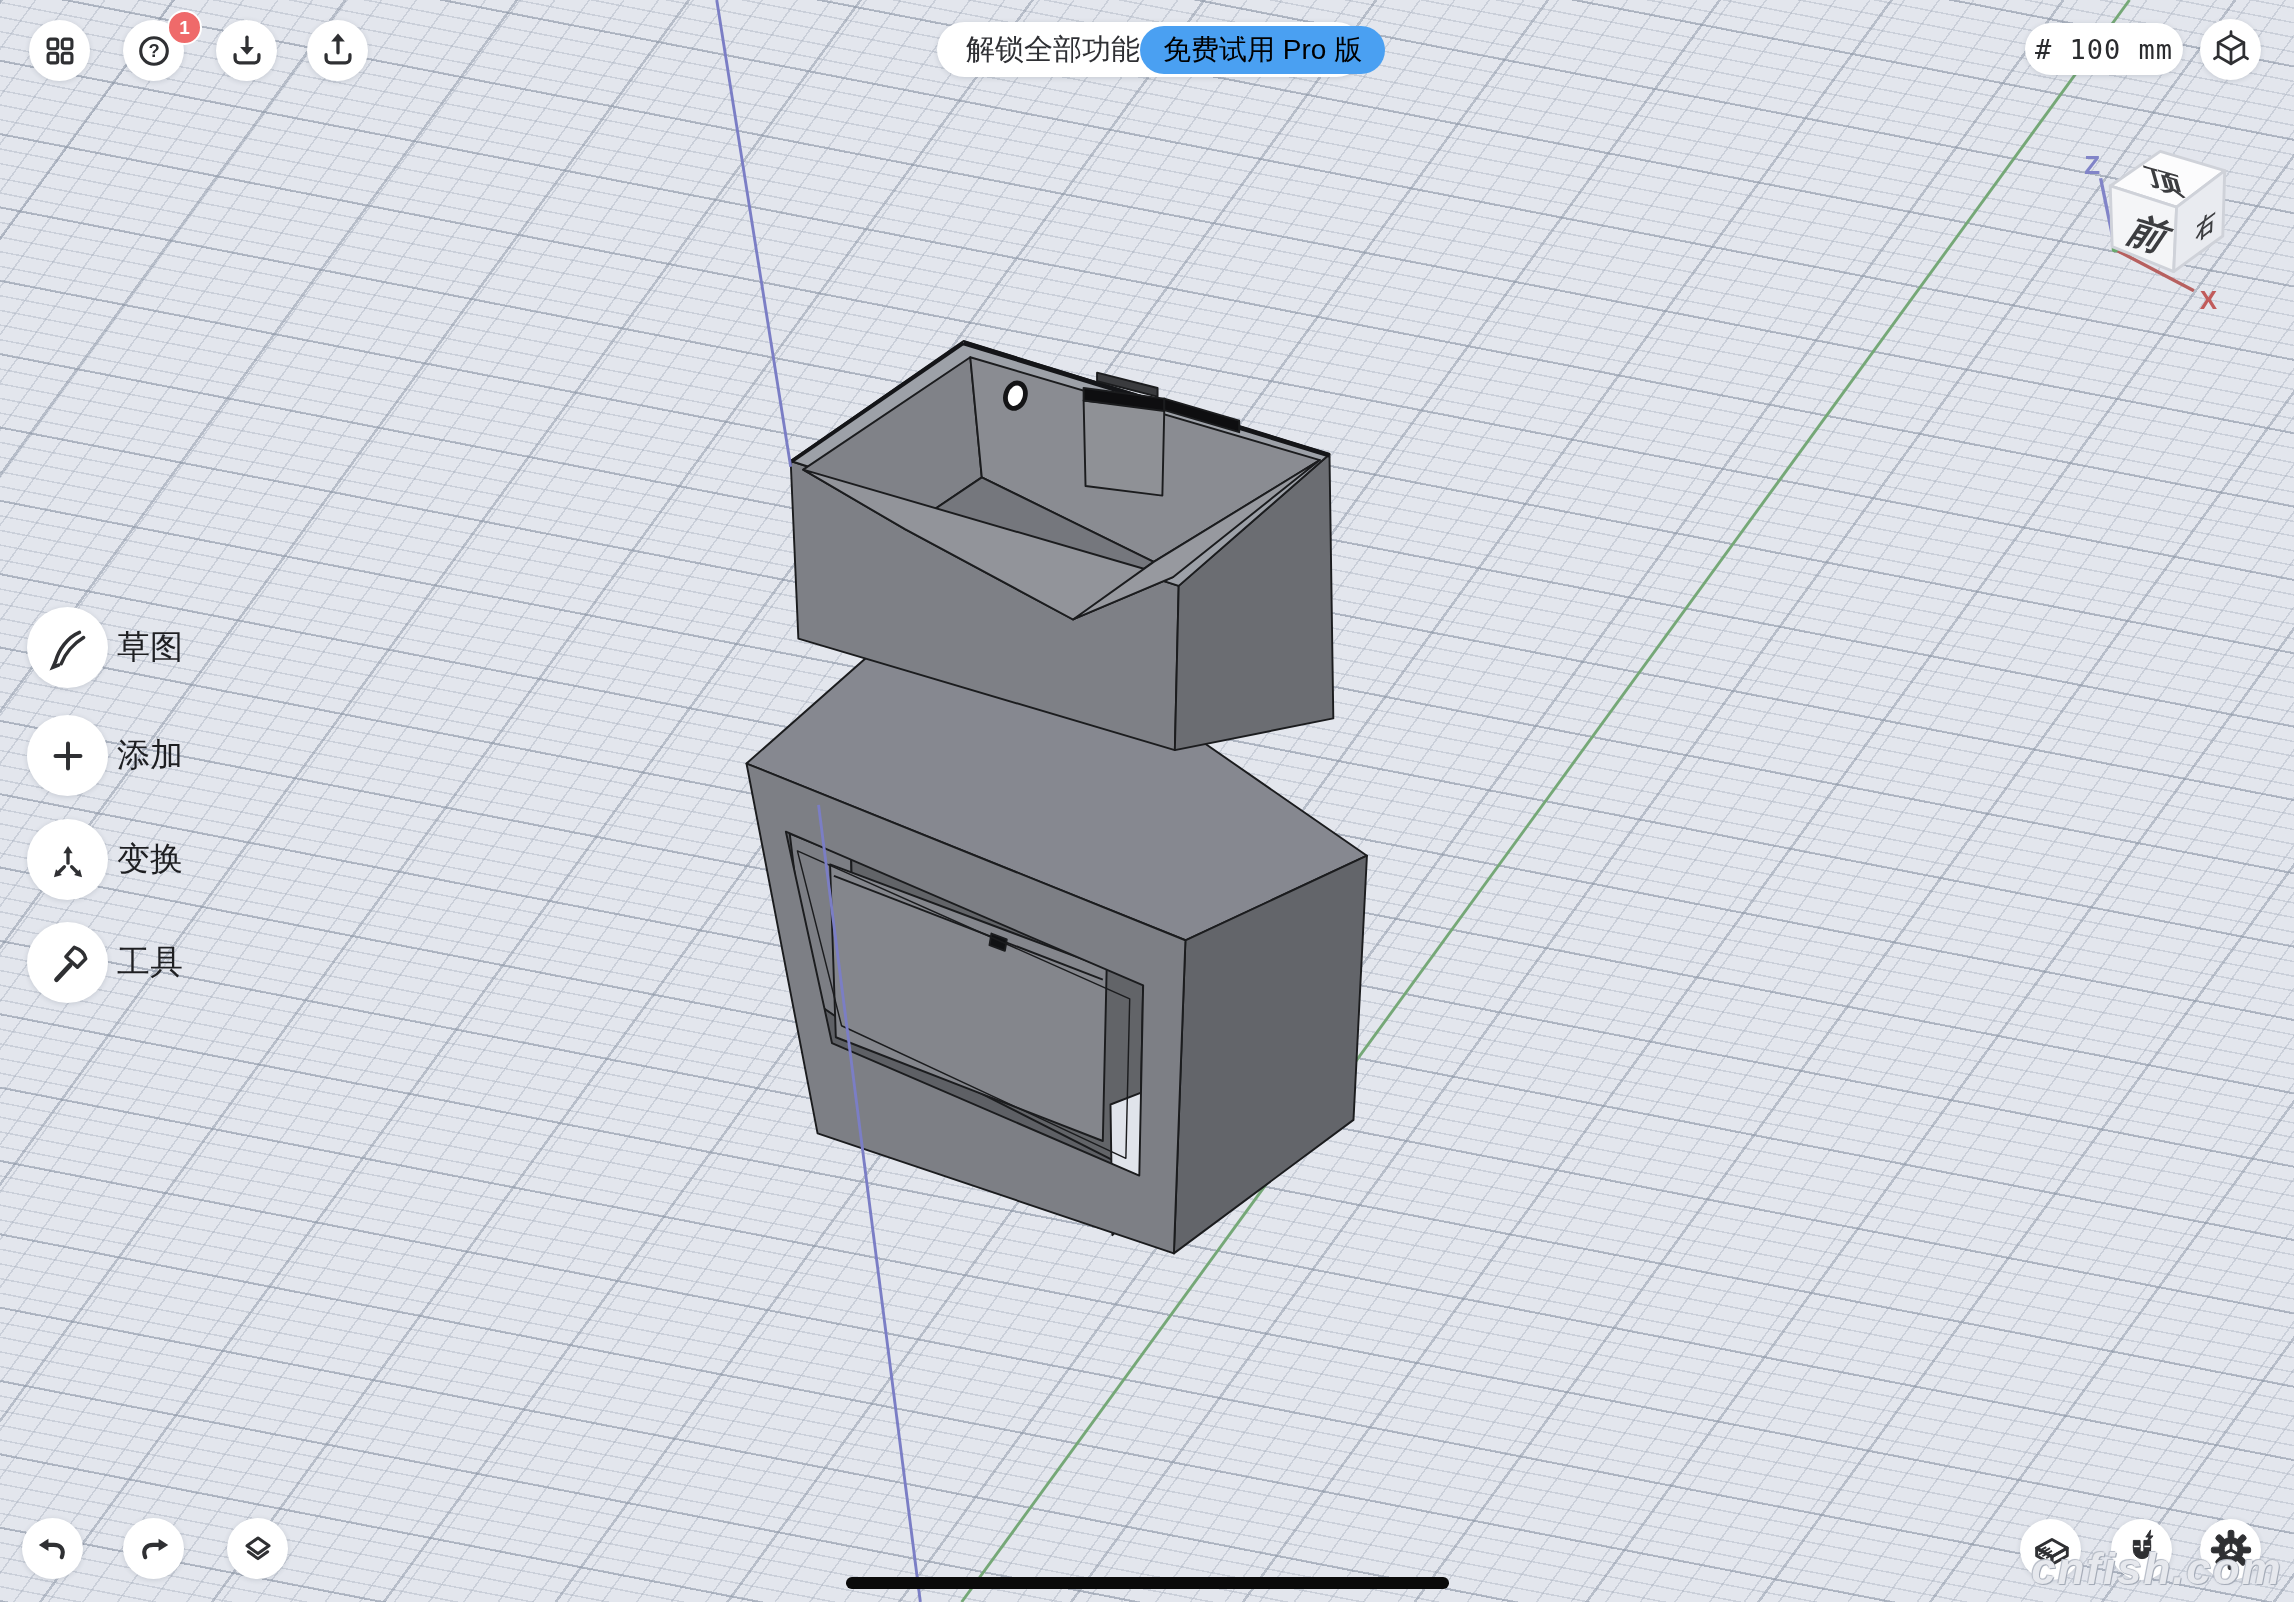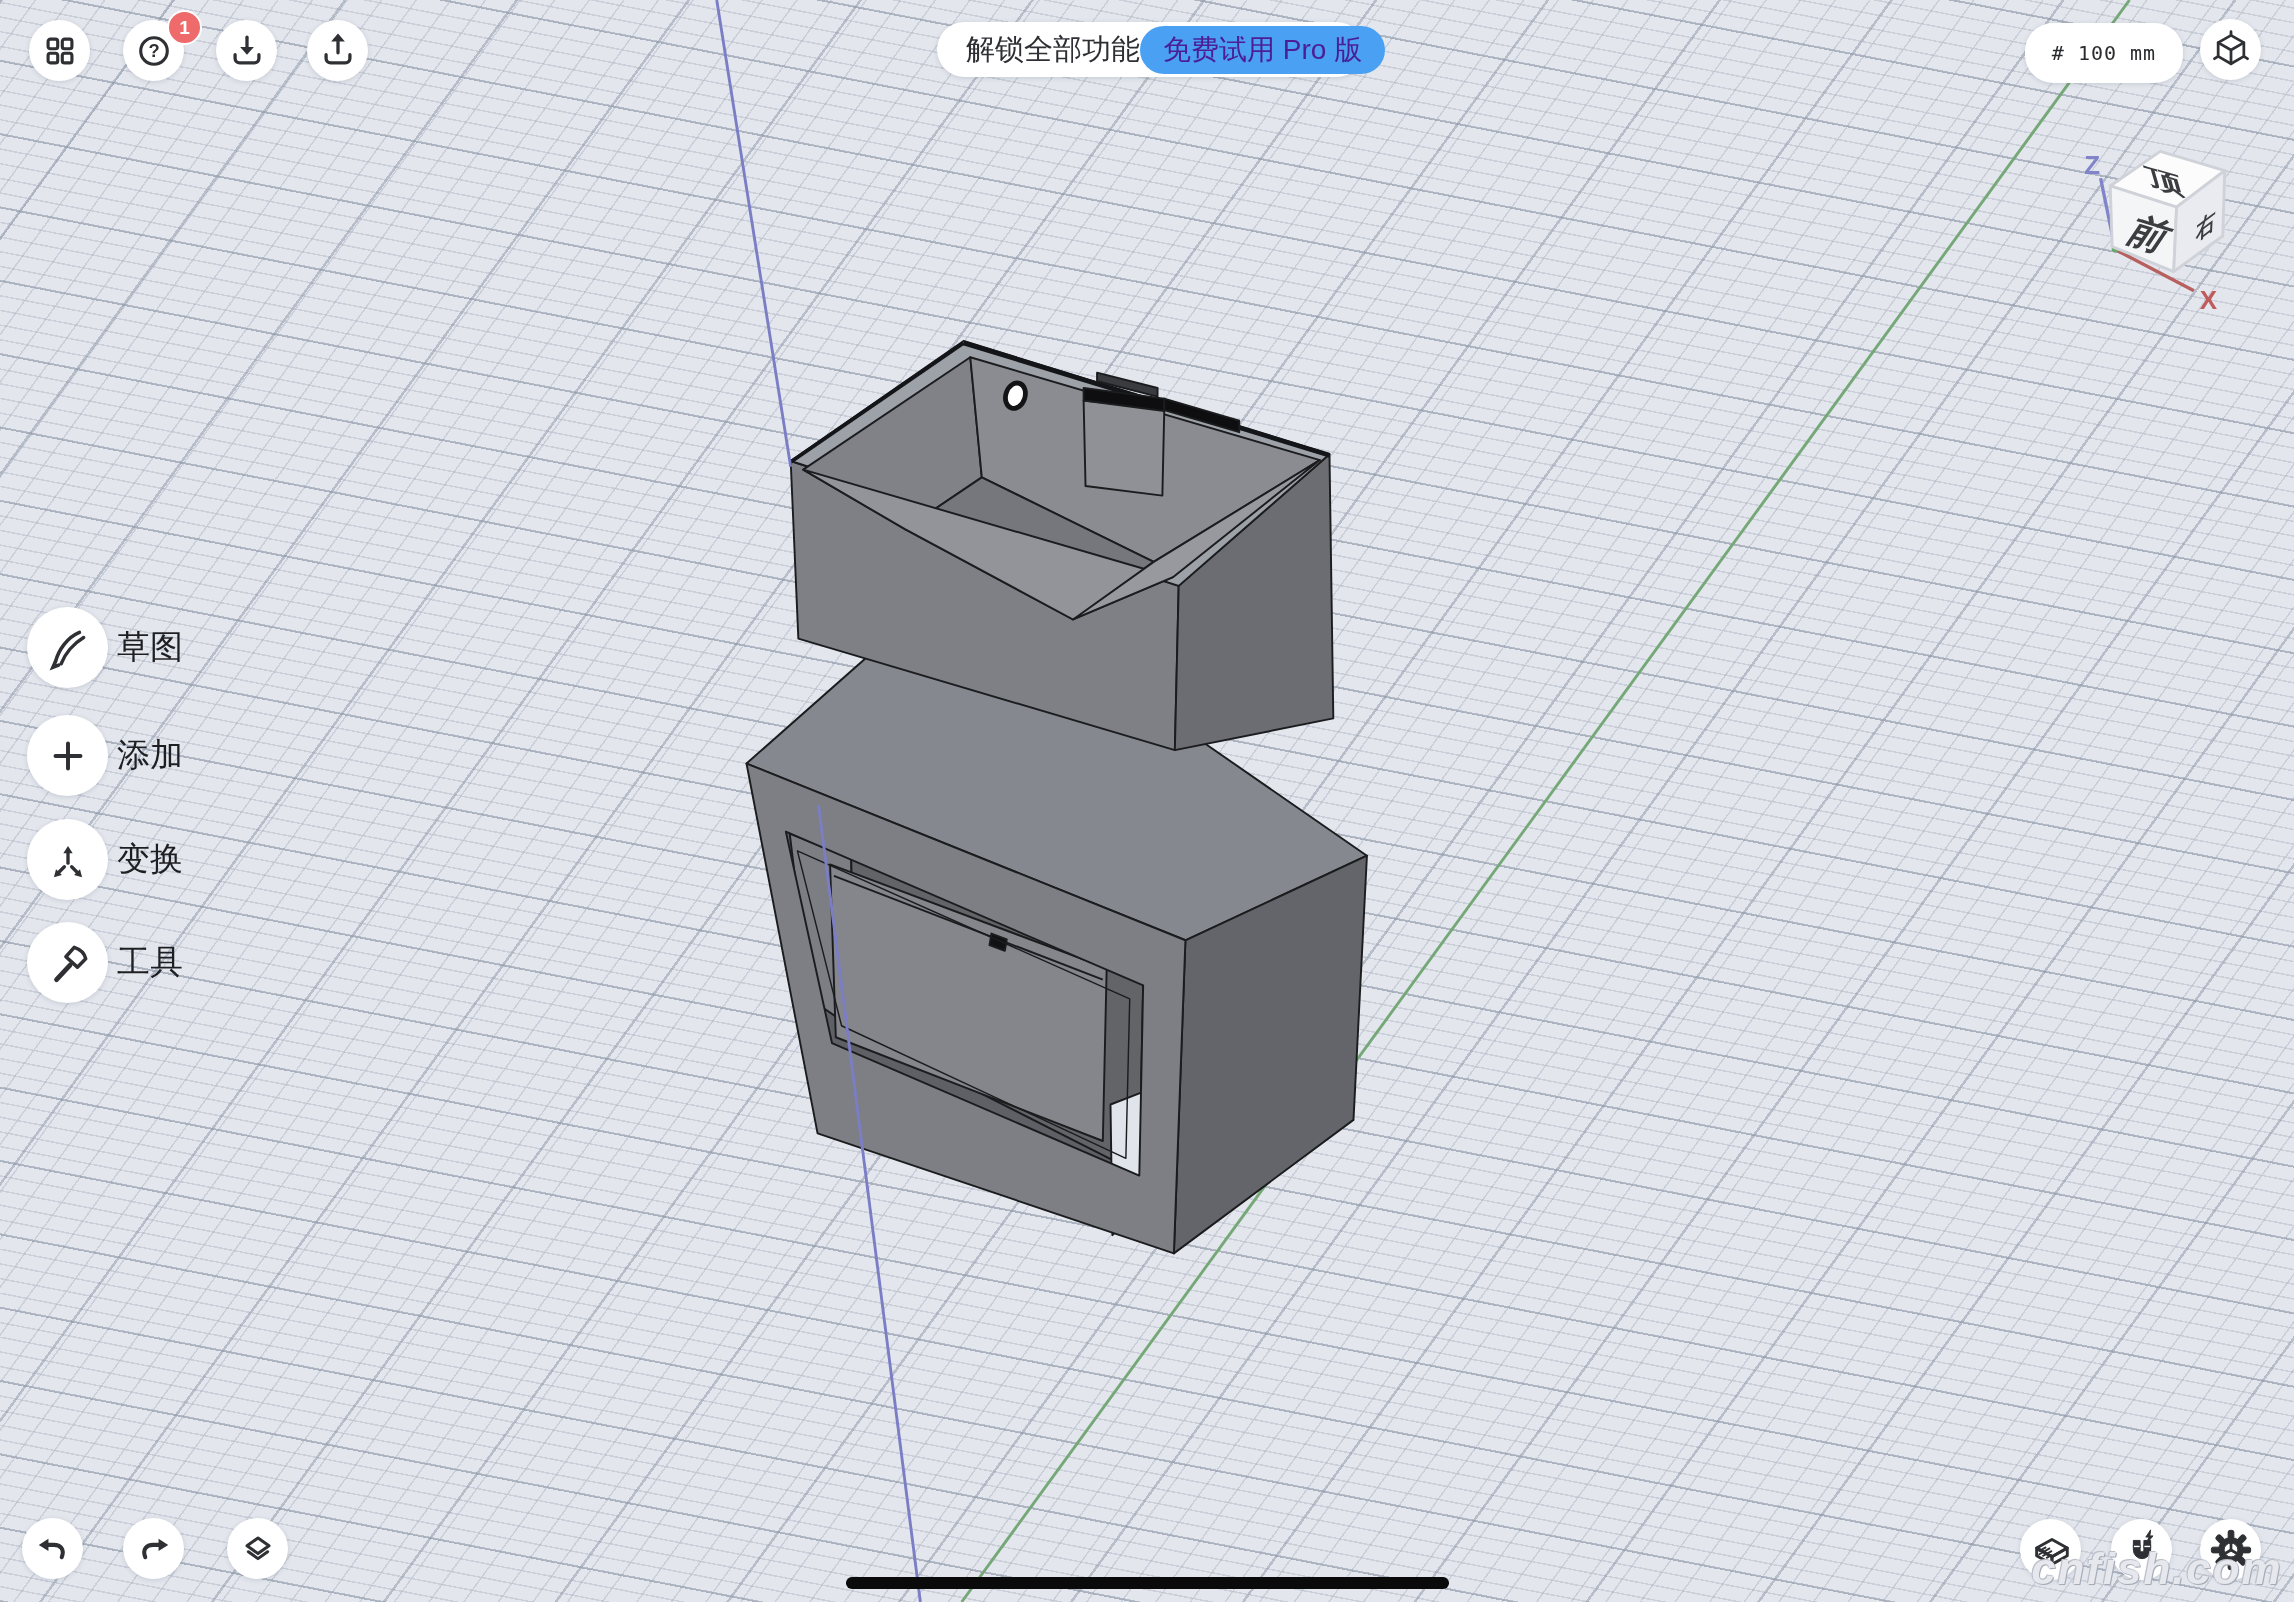--- a/index.html
+++ b/index.html
@@ -19,25 +19,25 @@
   .cbtn.big{width:81px;height:81px;}
   .cbtn svg{stroke:#2f3033;}
   .badge{position:absolute;left:44px;top:-9.6px;width:31px;height:31px;border-radius:50%;
     background:#ef6a6a;border:2.9px solid #fff;color:#fff;font-size:19px;font-weight:700;
     display:flex;align-items:center;justify-content:center;}
   
   .promo{position:absolute;left:937px;top:22px;width:427px;height:55px;border-radius:30px;background:#fff;
     box-shadow:0 1px 5.8px rgba(45,55,75,.16);display:flex;align-items:center;}
   .promo-label{margin-left:29px;font-size:29px;color:#2e2f33;white-space:nowrap;}
   .promo-cta{margin-left:auto;margin-right:5.8px;height:48px;border-radius:24px;background:#4aa0f2;
-    color:#4c1d95;font-size:28px;display:flex;align-items:center;padding:0 23px;white-space:nowrap;}
-  
-  .dimpill{position:absolute;left:2025px;top:23px;width:158px;height:60px;border-radius:28px;background:#fff;
+    color:#000000;font-size:28px;display:flex;align-items:center;padding:0 23px;white-space:nowrap;}
+  
+  .dimpill{position:absolute;left:2025px;top:23px;width:158px;height:52px;border-radius:28px;background:#fff;
     box-shadow:0 1px 5.8px rgba(45,55,75,.16);display:flex;align-items:center;justify-content:center;
-    font-family:"DejaVu Sans Mono","Liberation Mono",monospace;font-size:20px;color:#2a2b2e;letter-spacing:1px;}
+    font-family:"DejaVu Sans Mono","Liberation Mono",monospace;font-size:27px;color:#2a2b2e;letter-spacing:1px;}
   
   .tool-row{position:absolute;left:27px;display:flex;align-items:center;gap:9px;}
   .tool-row .cbtn.big{position:relative;}
   .tool-label{font-size:33px;color:#1e1f22;font-weight:500;}
   
   .watermark{position:absolute;right:11.5px;bottom:7.7px;font-size:44px;font-weight:700;font-style:italic;
     letter-spacing:1.9px;color:#e6e8ed;text-shadow:0 0 1.9px #9aa0ac,1px 1px 0 #a8afbb,-1px -1px 0 #c3c8d2;}
   
   .home-indicator{position:absolute;left:846px;top:1577px;width:603px;height:11.5px;border-radius:5.8px;background:#0a0a0a;}
   .vcube{position:absolute;left:2065px;top:134px;}

